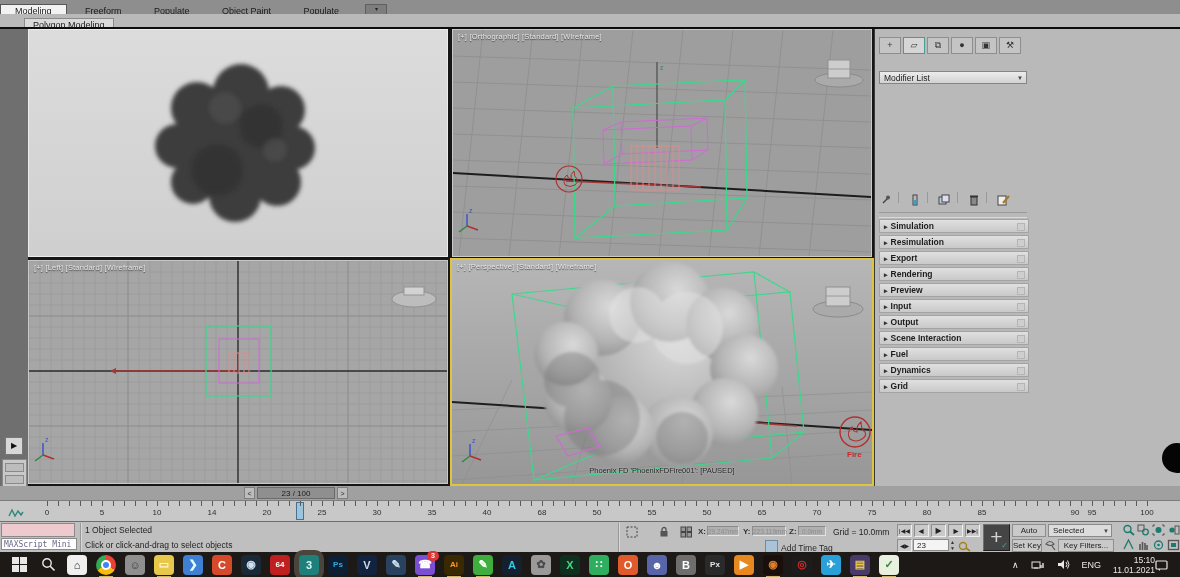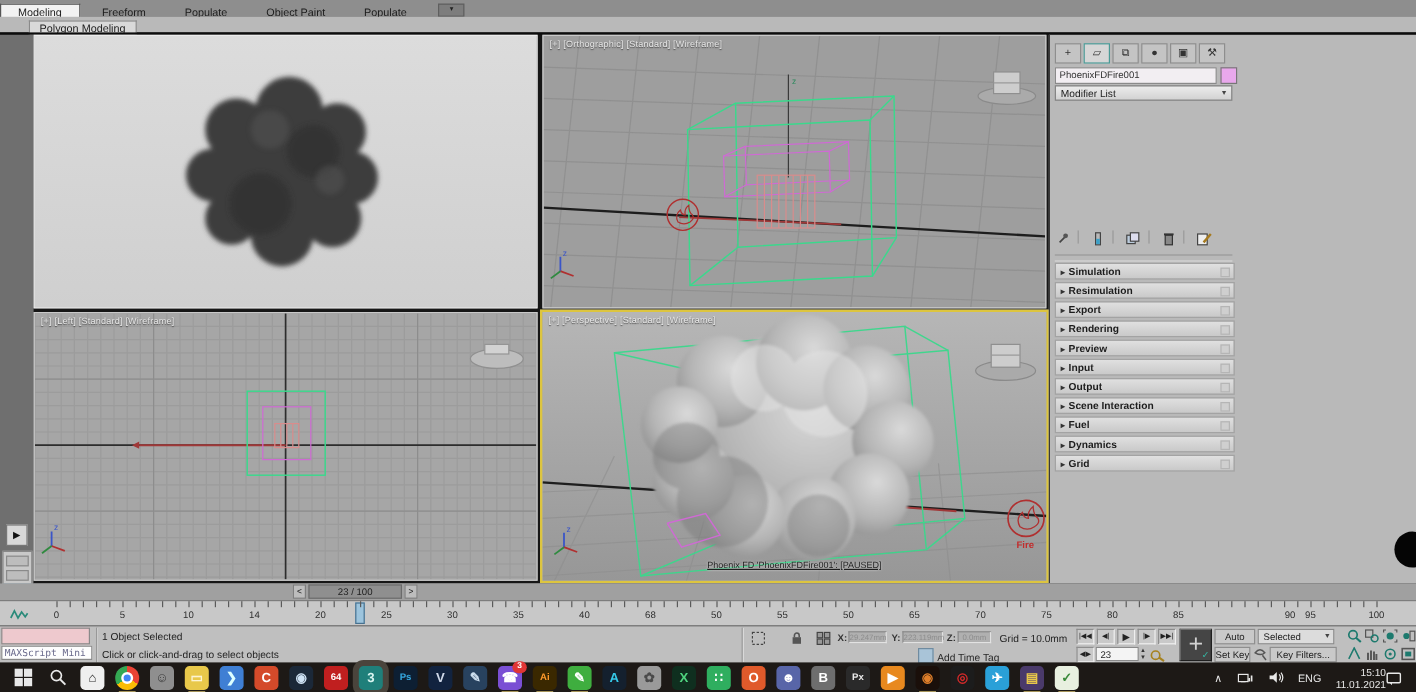--- a/index.html
+++ b/index.html
@@ -14,21 +14,21 @@
   .rdrop{display:inline-block;width:20px;height:9px;background:#7d7d7d;border:1px solid #5f5f5f;margin-left:8px;vertical-align:middle;font-size:6px;color:#222;text-align:center;line-height:9px;}
   #subribbon{left:0;top:14px;width:1180px;height:13px;background:#b9b9b9;}
   #subtab{display:inline-block;margin-left:24px;font-size:9px;color:#1b1b1b;background:#d9d9d9;border:1px solid #8a8a8a;border-bottom:none;padding:0 8px;height:12px;line-height:12px;}
   #blackline{left:0;top:27px;width:1180px;height:2px;background:#0c0c0c;}
   
   #workspace{left:0;top:29px;width:1180px;height:457px;background:#161616;}
   #leftstrip{left:0;top:0;width:28px;height:457px;background:#6f6f6f;}
   .vp{background:#a8a8a8;overflow:hidden;}
   .vp svg{display:block;}
   .vp-label{position:absolute;top:2px;left:5px;font-size:7.5px;color:#e9e9e9;text-shadow:0 1px 1px rgba(40,40,40,.8);letter-spacing:.2px;}
-  .vp-status{position:absolute;bottom:9px;left:0;width:100%;text-align:center;font-size:7.5px;color:#1e1e1e;text-shadow:0 0 2px rgba(230,230,230,.8);text-decoration:underline;}
+  .vp-status{position:absolute;bottom:9px;left:0;width:100%;text-align:center;font-size:7.5px;color:#1e1e1e;text-shadow:0 0 2px rgba(230,230,230,.8);}
   #vp-persp-wrap{border:2px solid #ddc53f;}
   .fire-label{position:absolute;font-size:8px;font-weight:bold;color:#c22d2d;}
   #overlay-dot{left:1162px;top:414px;width:30px;height:30px;border-radius:50%;background:#050505;}
   
   #cmdpanel{left:874px;top:0;width:306px;height:457px;background:#b9b9b9;border-left:1px solid #3a3a3a;}
   #cmdtabs{position:absolute;left:4px;top:5px;}
   .ctab{display:inline-block;width:20px;height:15px;background:#c4c4c4;border:1px solid #8e8e8e;margin-right:2px;text-align:center;font-size:9px;line-height:15px;color:#333;}
   .ctab.active{background:#d6d6d6;border:1px solid #4a9a96;}
   #namerow{position:absolute;left:4px;top:25px;}
   #objname{display:inline-block;width:130px;height:12px;background:#f2eef2;border:1px solid #8a8a8a;font-size:8px;color:#333;line-height:12px;padding-left:3px;vertical-align:middle;}
@@ -397,23 +397,20 @@
       </g>
     </svg>
     <div class="vp-label">[+] [Perspective] [Standard] [Wireframe]</div>
     <div class="vp-status">Phoenix FD 'PhoenixFDFire001': [PAUSED]</div>
     <div class="fire-label" style="left:395px;top:190px;">Fire</div>
   </div>
 
   <div id="cmdpanel" class="abs">
     <div id="cmdtabs">
       <span class="ctab">+</span><span class="ctab active">▱</span><span class="ctab">⧉</span><span class="ctab">●</span><span class="ctab">▣</span><span class="ctab">⚒</span>
-    </div>
-    <div id="namerow">
-      <span id="objname">PhoenixFDFire001</span><span id="colorswatch" style="background: rgb(233, 168, 236);"></span>
     </div>
     <div id="modlist">
       <span>Modifier List</span><span class="dd">▼</span>
     </div>
     <div id="stacktools">
       <span class="stool"><svg width="12" height="12">
             <line x1="3" y1="9" x2="8" y2="4" stroke="#444" stroke-width="1.4"></line>
             <circle cx="8" cy="3.5" r="2" fill="#555"></circle>
           </svg></span><span class="sdiv"></span>
       <span class="stool"><svg width="12" height="12">

